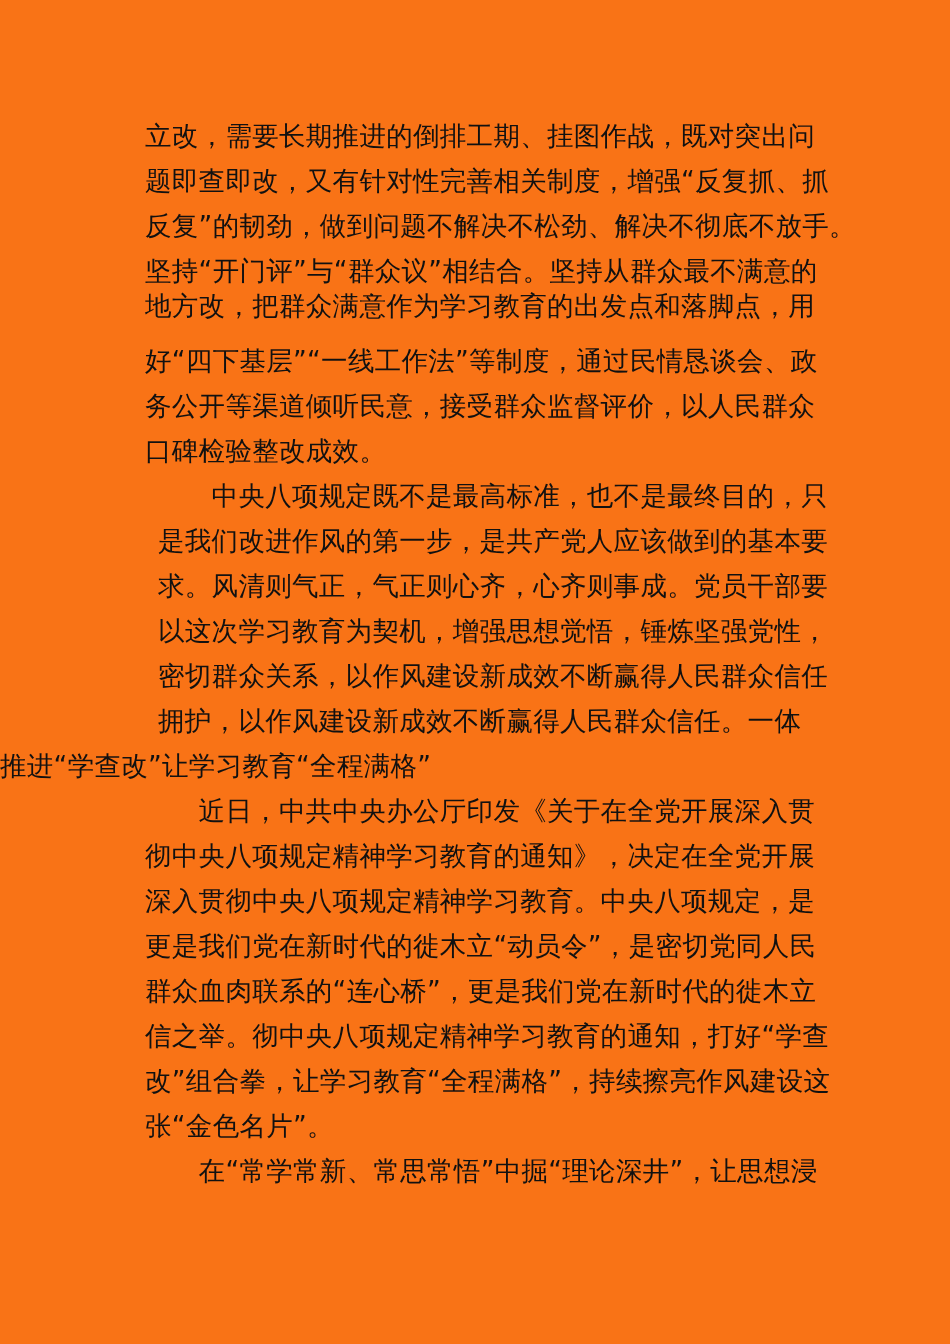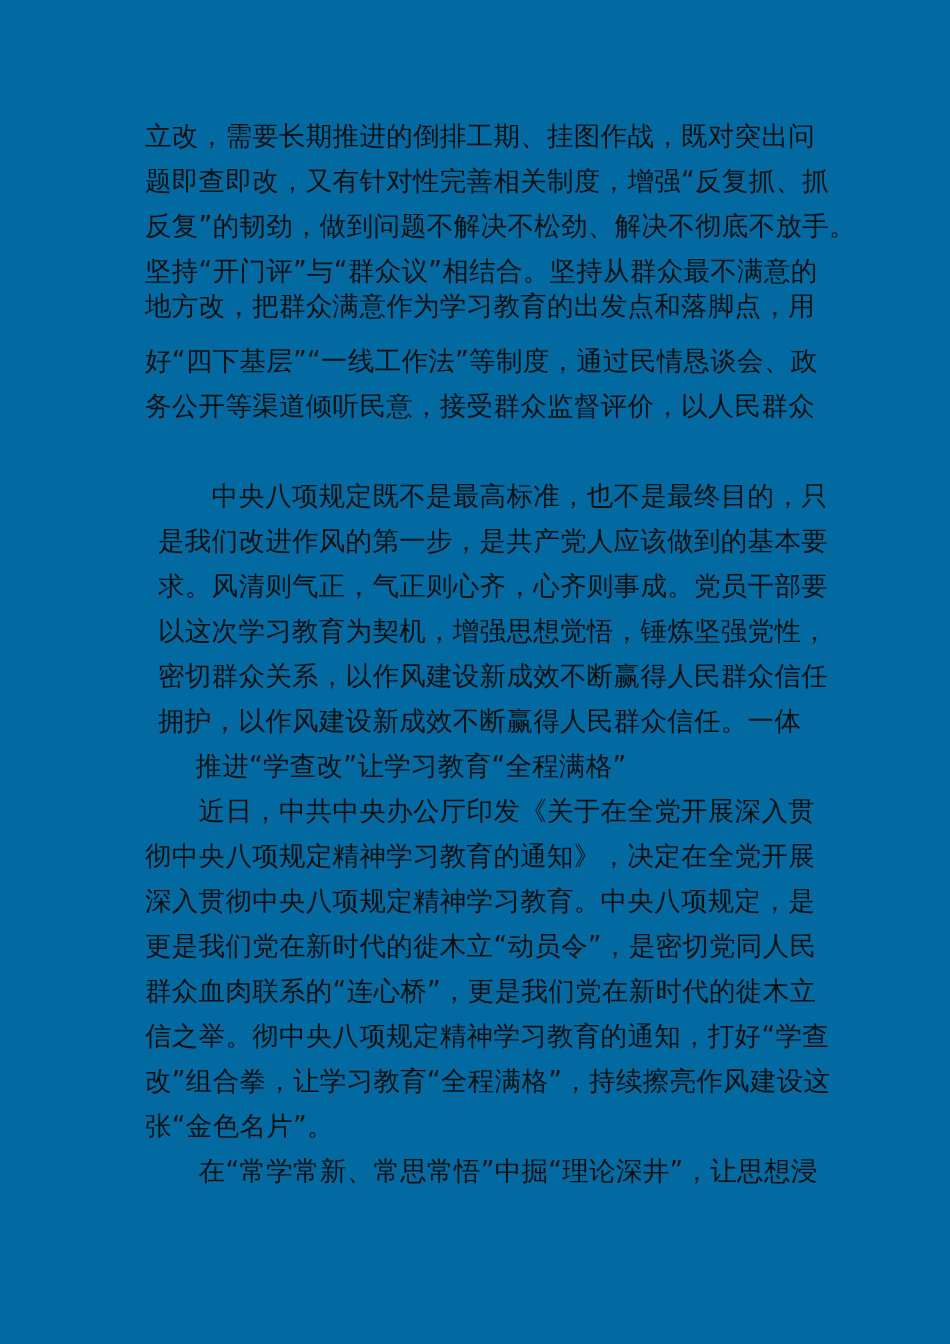--- a/index.html
+++ b/index.html
@@ -1,36 +1,37 @@
 <!DOCTYPE html>
 <html><head>
 <meta charset="utf-8">
 <style>
   html, body { margin: 0; padding: 0; background: #ffffff; }
   body { width: 950px; height: 1344px; position: relative; overflow: hidden;
          font-family: "DejaVu Sans", "Liberation Sans", sans-serif; color: #111111; }
-  .page { position: absolute; left: 0; top: 0; width: 950px; height: 1344px; background: #0369a1; }
+  .page { position: absolute; left: 0; top: 0; width: 950px; height: 1344px; background: #f97316; }
   .line { position: absolute; white-space: nowrap; font-size: 26.5px; line-height: 30px; letter-spacing: 0.3px; }
   .b1 { left: 145px; }
   .b2 { left: 158px; }
   .b3 { left: 145px; text-align: center; }
-  .center { left: 0; width: 822px; text-align: center; }
+  .center { left: 0; width: 822px; }
 </style>
 </head>
 <body>
 
 <div class="page">
 
   <div class="line b1" style="top:121px">立改，需要长期推进的倒排工期、挂图作战，既对突出问</div>
   <div class="line b1" style="top:166px">题即查即改，又有针对性完善相关制度，增强“反复抓、抓</div>
   <div class="line b1" style="top:211px">反复”的韧劲，做到问题不解决不松劲、解决不彻底不放手。</div>
   <div class="line b1" style="top:256px">坚持“开门评”与“群众议”相结合。坚持从群众最不满意的</div>
   <div class="line b1" style="top:291px">地方改，把群众满意作为学习教育的出发点和落脚点，用</div>
   <div class="line b1" style="top:346px">好“四下基层”“一线工作法”等制度，通过民情恳谈会、政</div>
   <div class="line b1" style="top:391px">务公开等渠道倾听民意，接受群众监督评价，以人民群众</div>
+  <div class="line b1" style="top:436px">口碑检验整改成效。</div>
 
   <div class="line b2" style="top:481px">　　中央八项规定既不是最高标准，也不是最终目的，只</div>
   <div class="line b2" style="top:526px">是我们改进作风的第一步，是共产党人应该做到的基本要</div>
   <div class="line b2" style="top:571px">求。风清则气正，气正则心齐，心齐则事成。党员干部要</div>
   <div class="line b2" style="top:616px">以这次学习教育为契机，增强思想觉悟，锤炼坚强党性，</div>
   <div class="line b2" style="top:661px">密切群众关系，以作风建设新成效不断赢得人民群众信任</div>
   <div class="line b2" style="top:706px">拥护，以作风建设新成效不断赢得人民群众信任。一体</div>
 
   <div class="line center" style="top:751px">推进“学查改”让学习教育“全程满格”</div>
 

